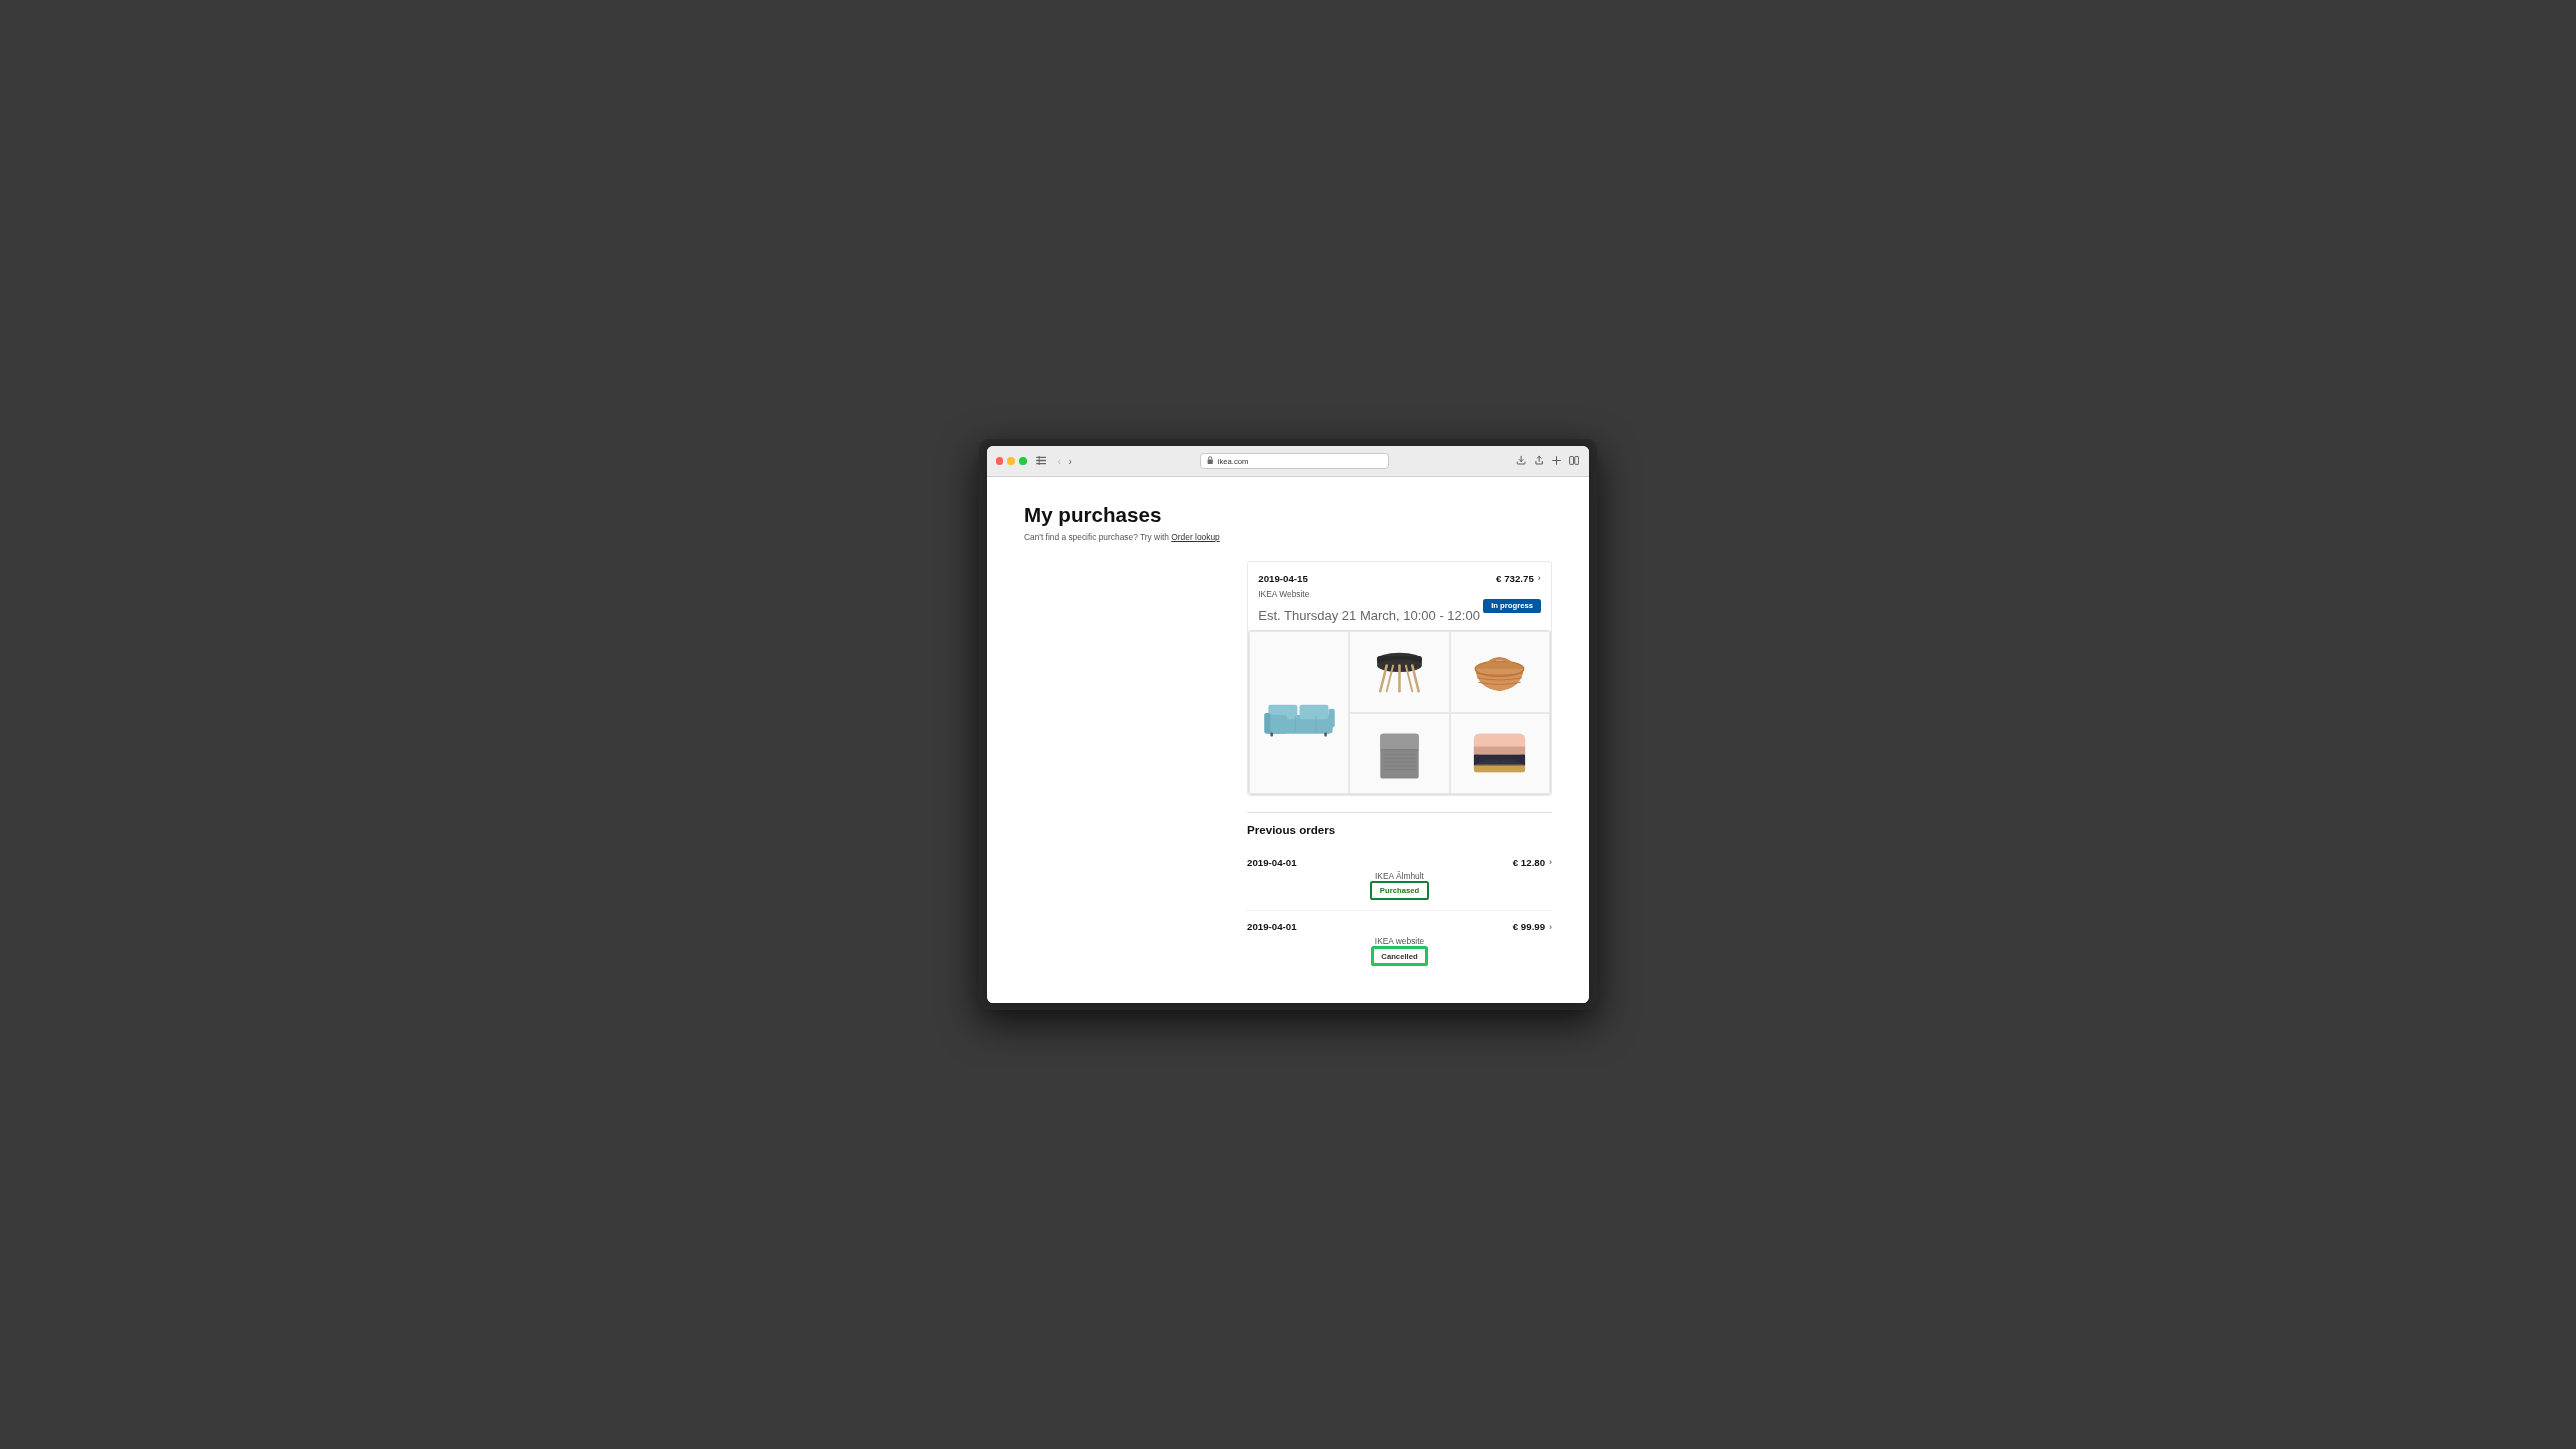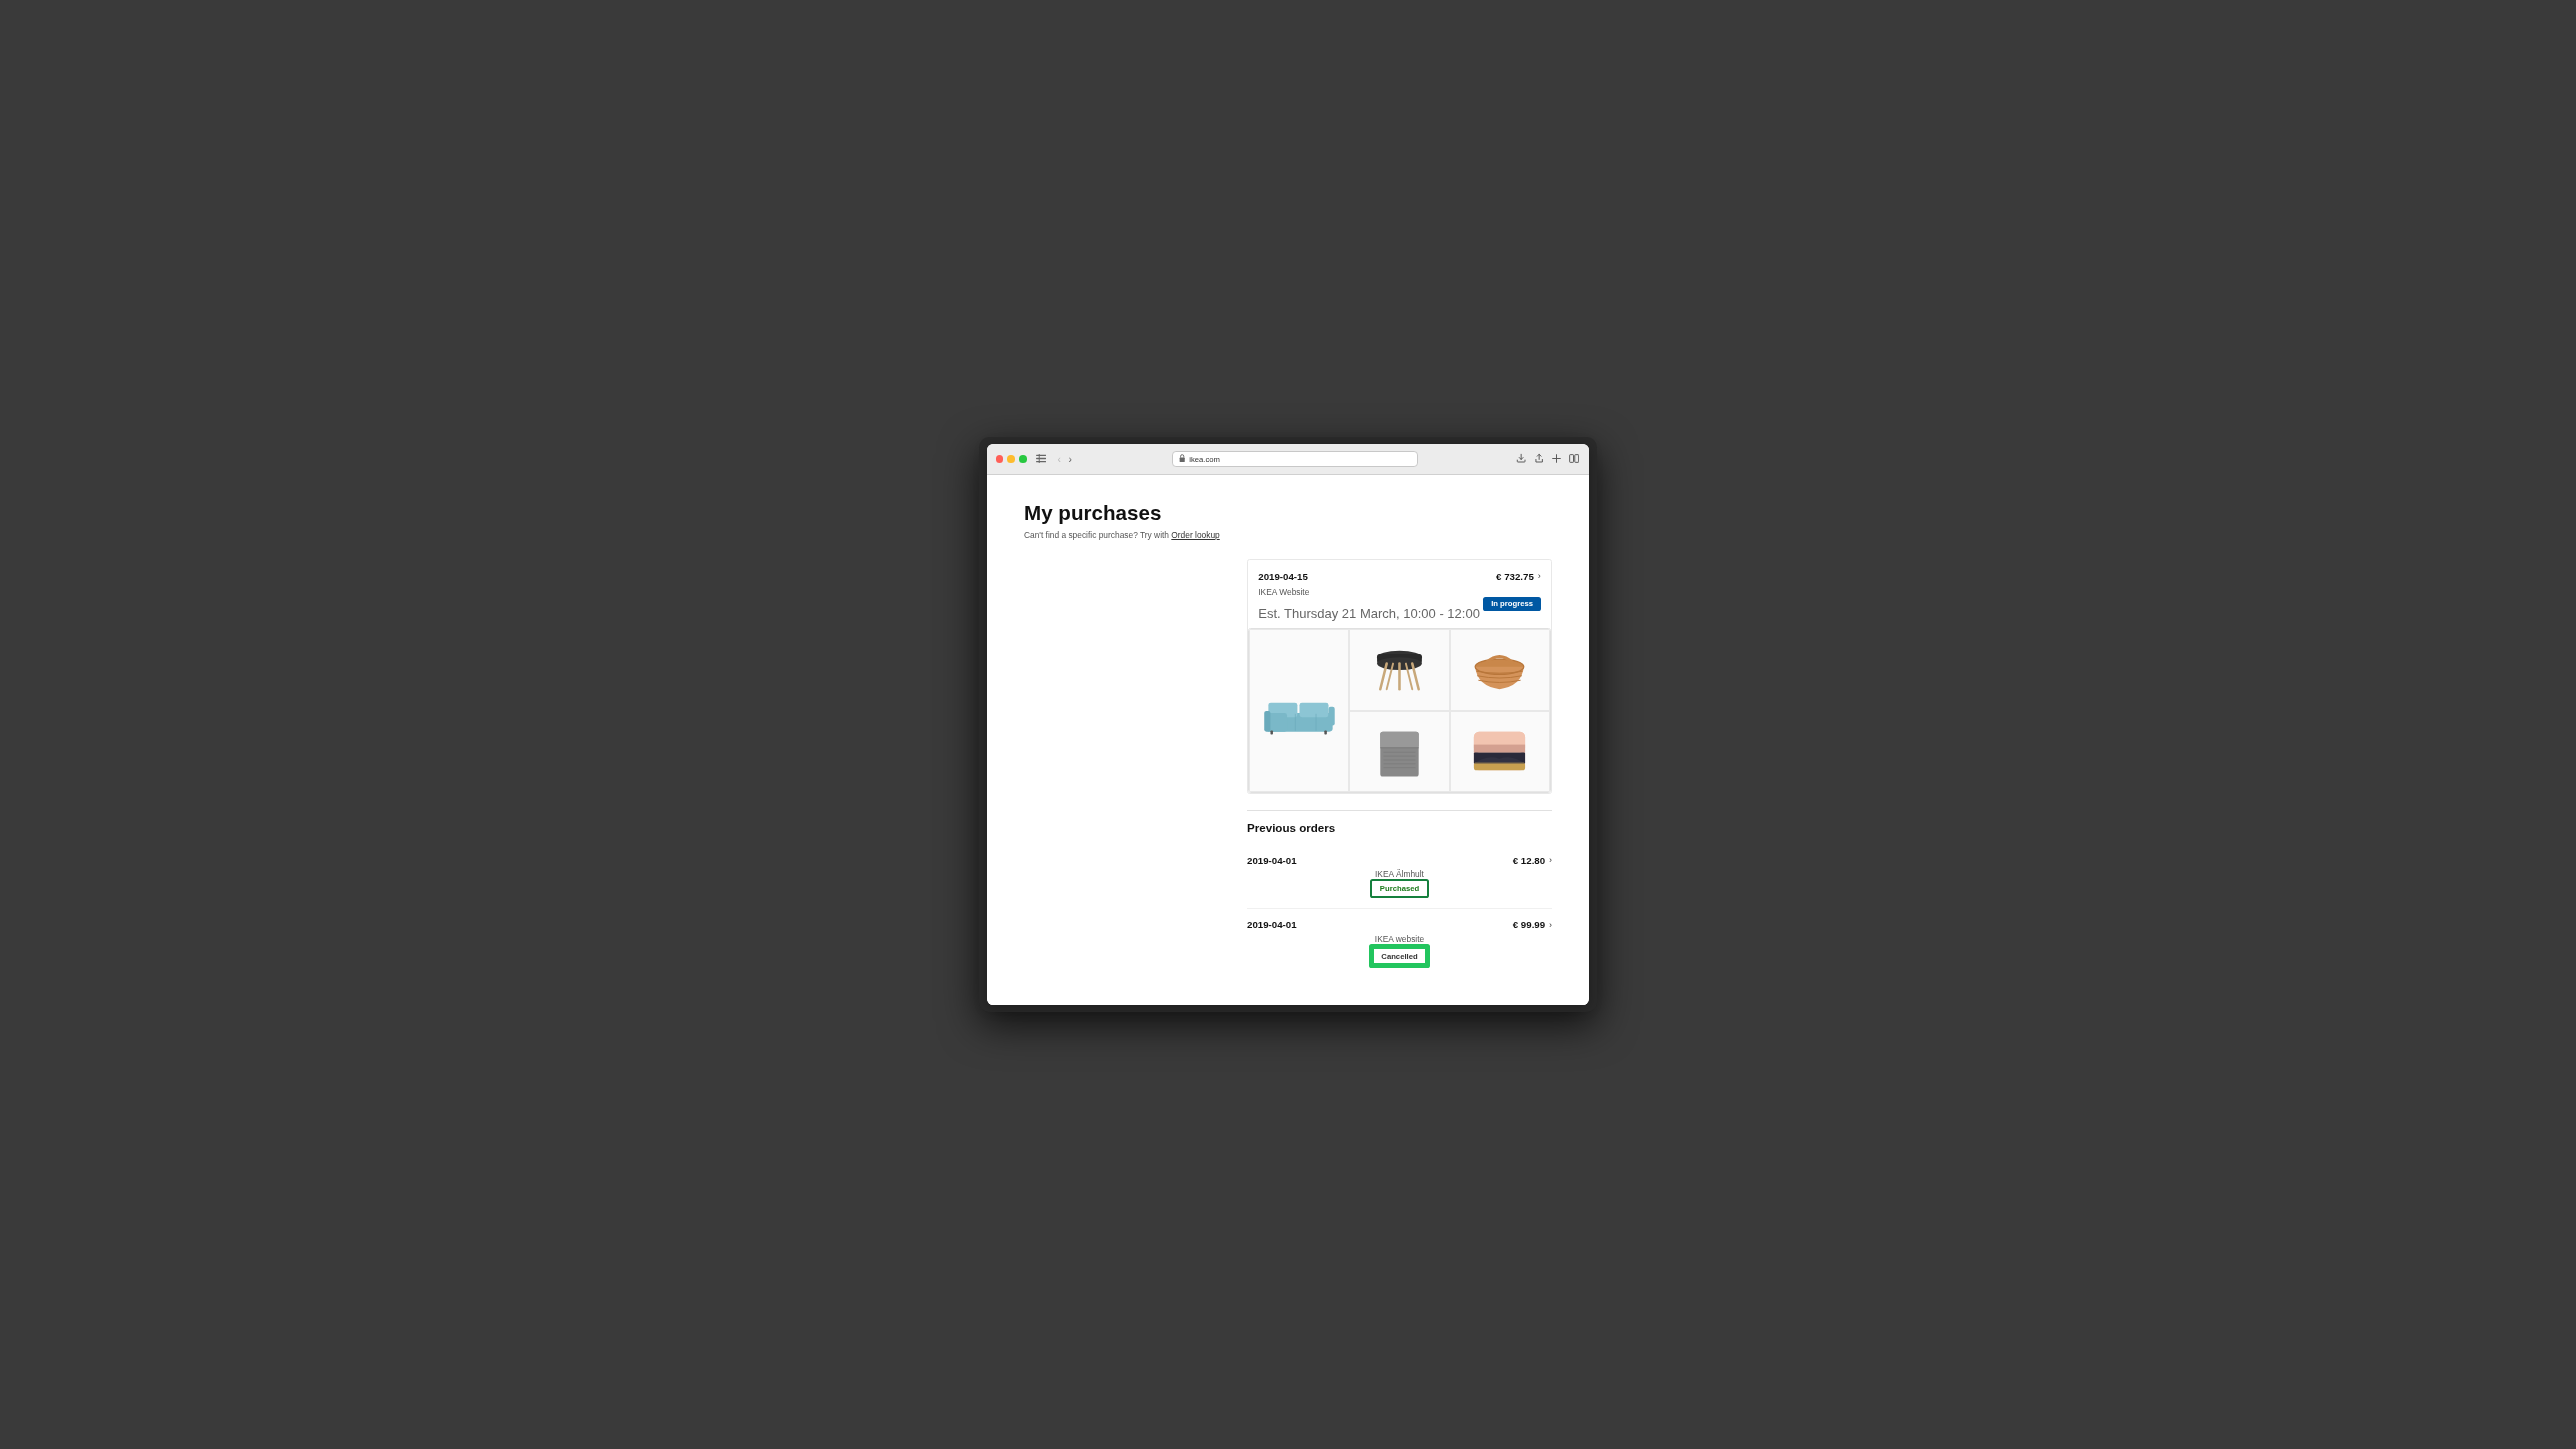--- a/index.html
+++ b/index.html
@@ -83,21 +83,21 @@
       flex: 1;
       display: flex;
       justify-content: center;
     }
 
     .address-bar {
       background: #fff;
       border: 0.6px solid #c8c8c8;
       border-radius: 3.9px;
       padding: 2.6px 6.4px;
-      width: 246px;
+      width: 189px;
       display: flex;
       align-items: center;
       gap: 3.9px;
       font-size: 7.7px;
       color: #333;
     }
 
     .lock-icon {
       color: #666;
       font-size: 7px;
@@ -236,21 +236,21 @@
 
     .badge-purchased {
       background: #fff;
       color: #1a7a1a;
       border: 2px solid #15803d;
     }
 
     .badge-cancelled {
       background: #fff;
       color: #333;
-      border: 5px solid #22c55e;
+      border: 3px solid #22c55e;
     }
 
     
     .product-grid {
       display: grid;
       grid-template-columns: 1fr 1fr 1fr;
       gap: 0;
       border: 0.6px solid #e0e0e0;
       border-radius: 2.6px;
       overflow: hidden;

